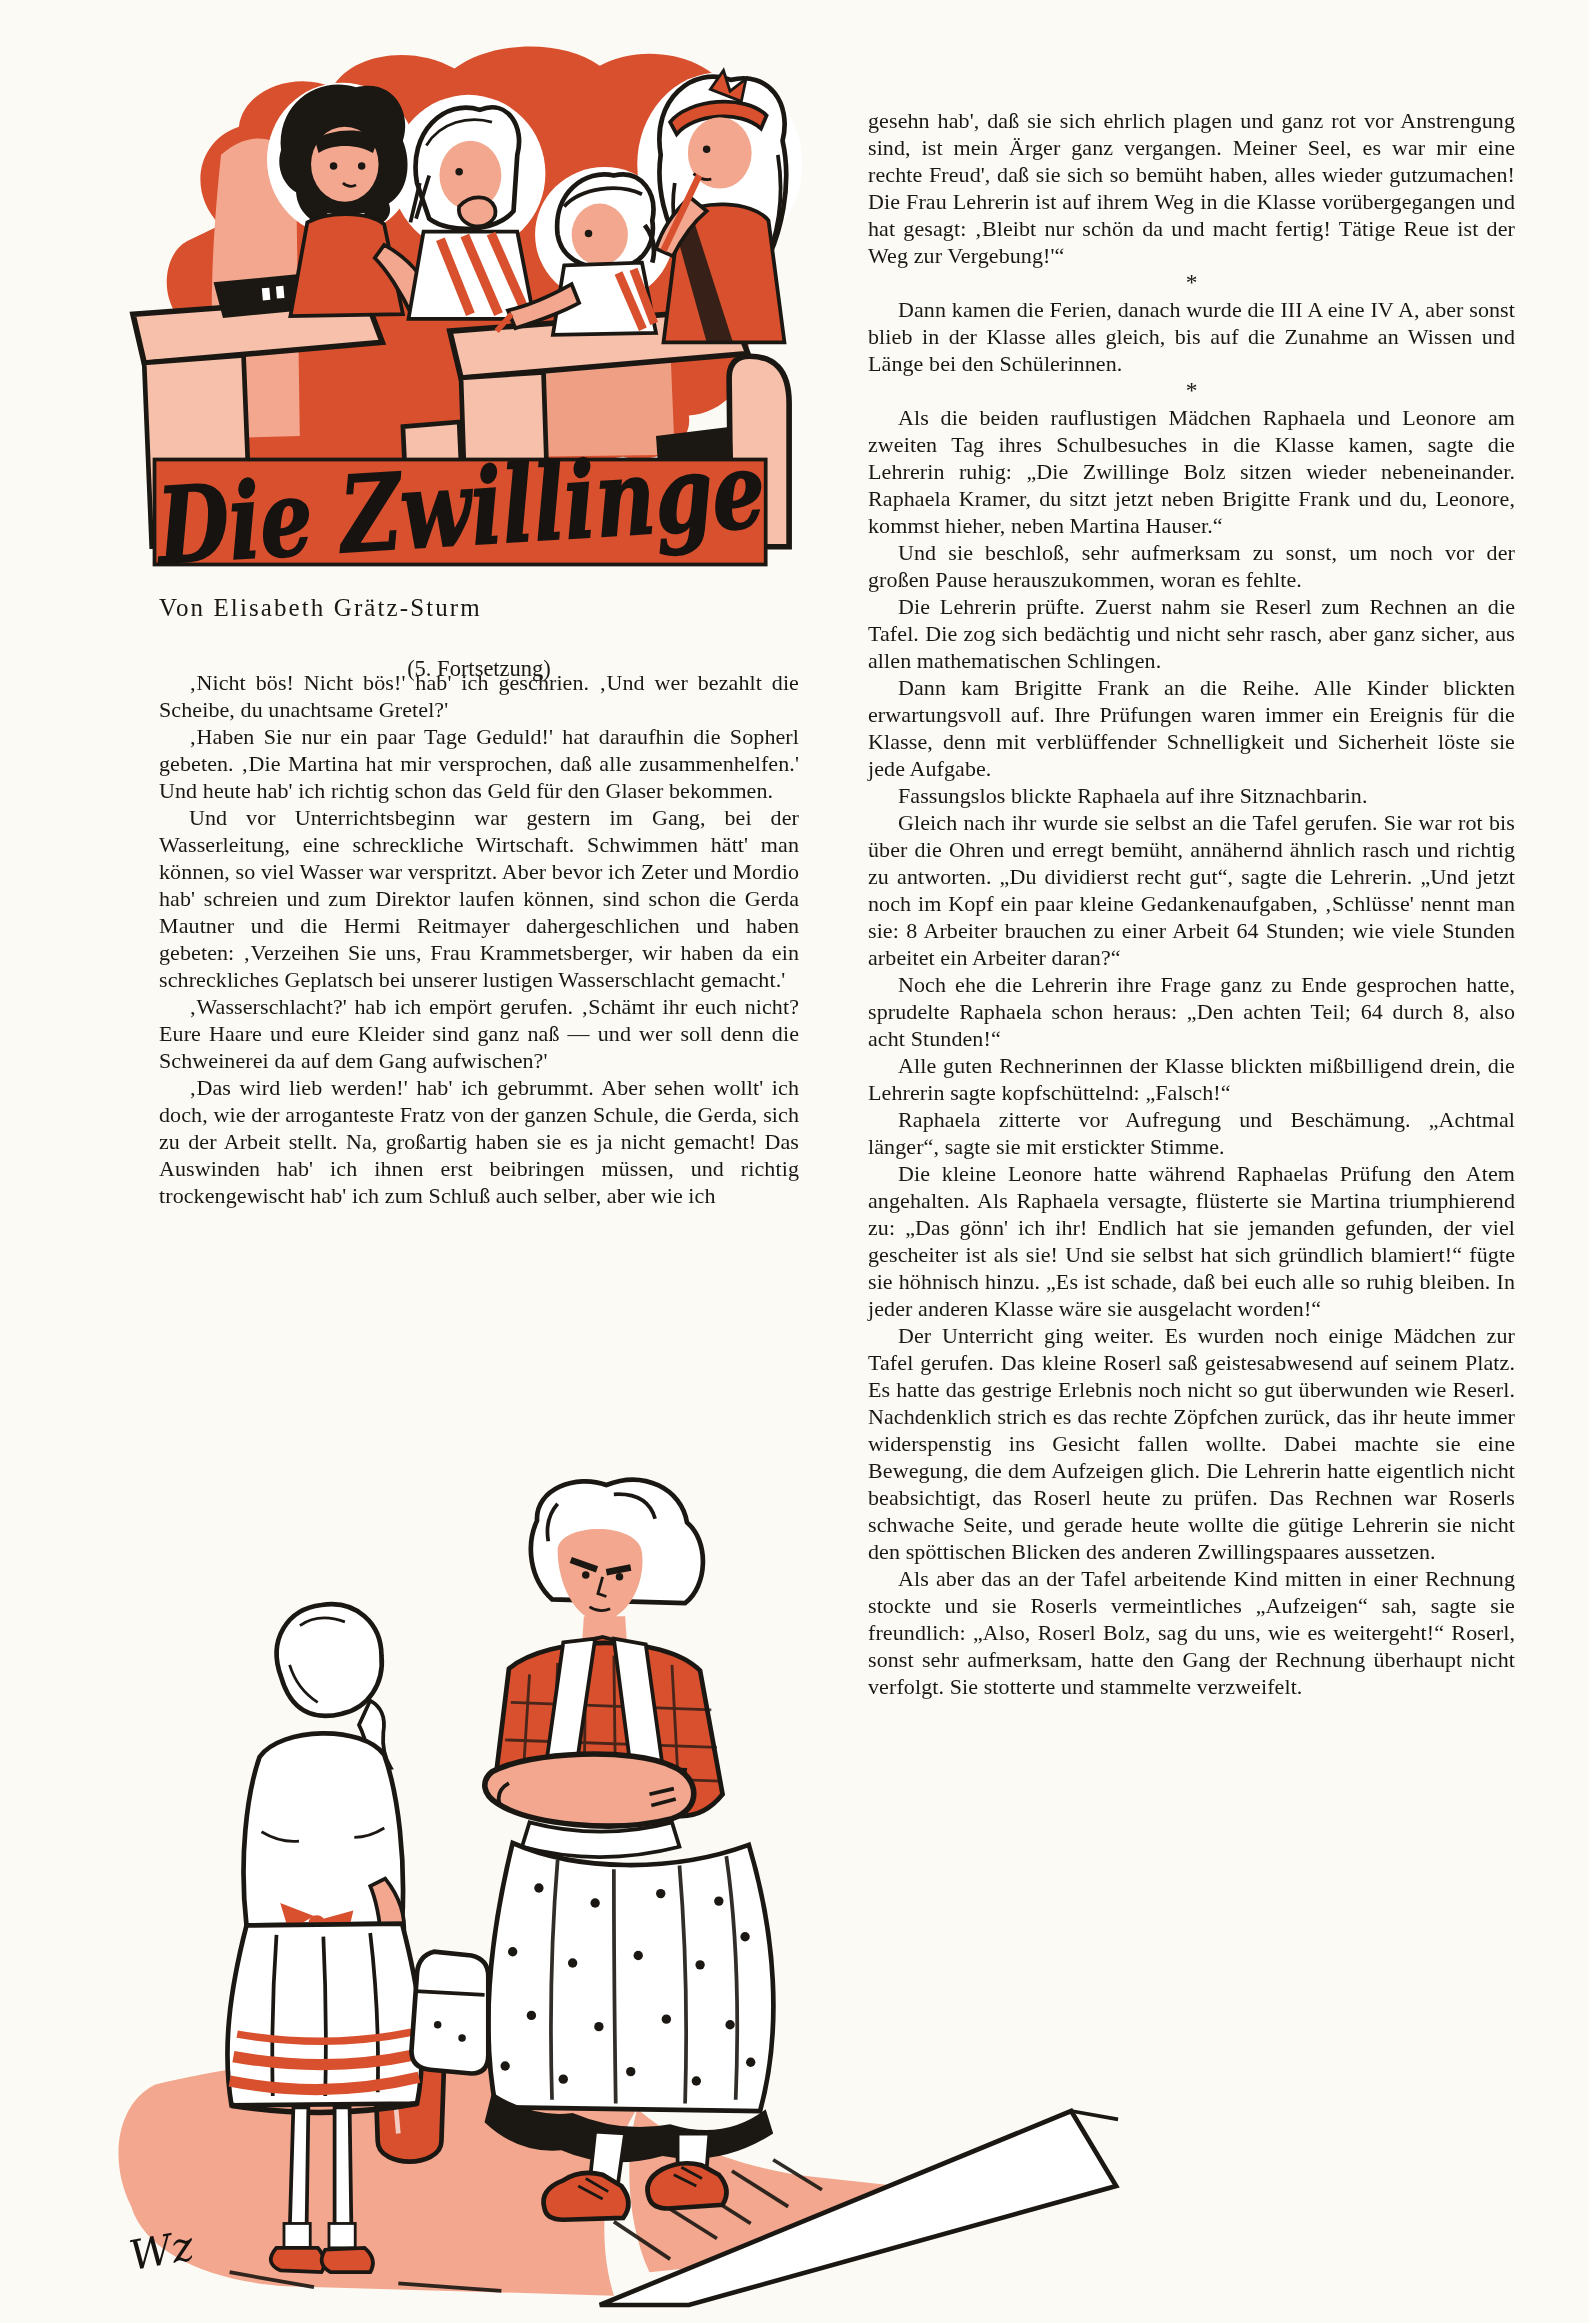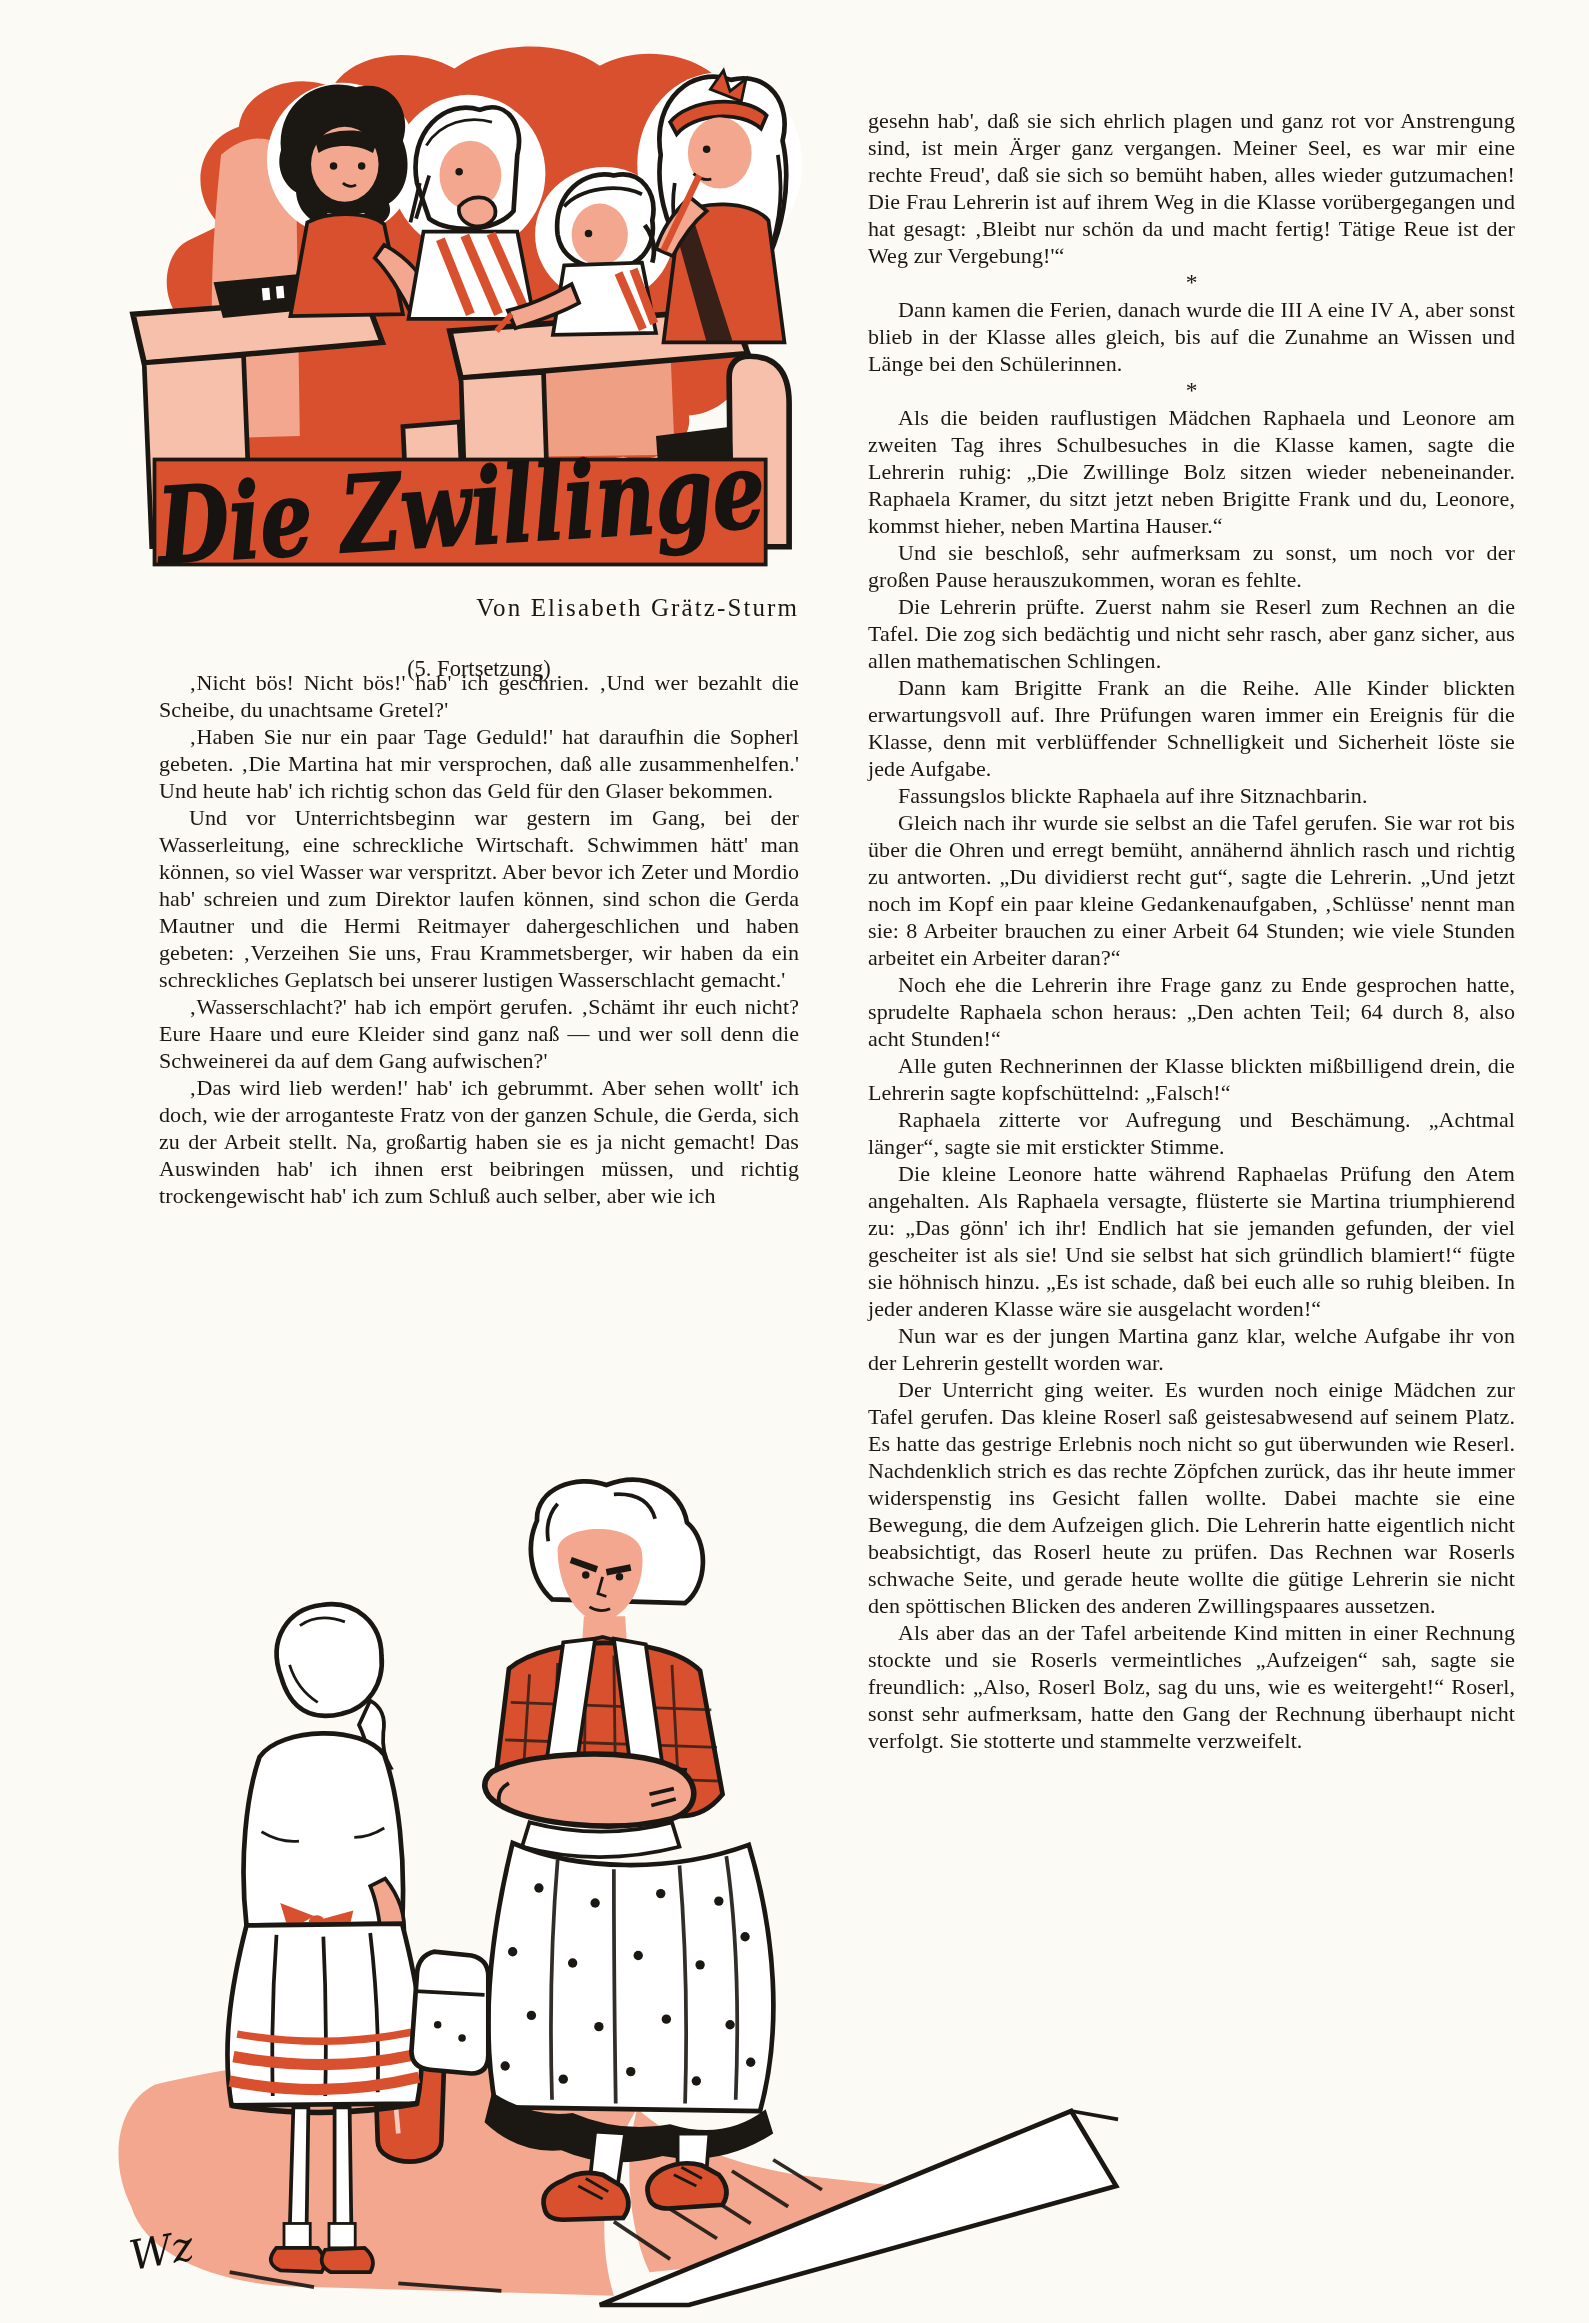--- a/index.html
+++ b/index.html
@@ -23,21 +23,21 @@
     hyphens:auto;-webkit-hyphens:auto;
   }
   .textcol p{margin:0;text-indent:30px;}
   .textcol p.noindent{text-indent:0;}
   .sep{
     text-indent:0;text-align:center;font-size:23.4px;line-height:27px;
     letter-spacing:0;
   }
   .byline{
     position:absolute;left:159px;top:594px;width:640px;
-    text-align:right;font-size:25px;letter-spacing:2.1px;
+    text-align:left;font-size:25px;letter-spacing:2.1px;
   }
   .fortsetzung{
     position:absolute;left:159px;top:656px;width:640px;
     text-align:center;font-size:22.5px;
   }
   svg{display:block;}
   .f-accent{fill:var(--accent);}
   .f-salmon{fill:var(--salmon);}
   .f-salmon2{fill:var(--salmon-light);}
   .f-ink{fill:var(--ink);}
@@ -162,21 +162,20 @@
     <p>Als die beiden rauflustigen Mädchen Raphaela und Leonore am zweiten Tag ihres Schulbesuches in die Klasse kamen, sagte die Lehrerin ruhig: „Die Zwillinge Bolz sitzen wieder nebeneinander. Raphaela Kramer, du sitzt jetzt neben Brigitte Frank und du, Leonore, kommst hieher, neben Martina Hauser.“</p>
     <p>Und sie beschloß, sehr aufmerksam zu sonst, um noch vor der großen Pause herauszukommen, woran es fehlte.</p>
     <p>Die Lehrerin prüfte. Zuerst nahm sie Reserl zum Rechnen an die Tafel. Die zog sich bedächtig und nicht sehr rasch, aber ganz sicher, aus allen mathematischen Schlingen.</p>
     <p>Dann kam Brigitte Frank an die Reihe. Alle Kinder blickten erwartungsvoll auf. Ihre Prüfungen waren immer ein Ereignis für die Klasse, denn mit verblüffender Schnelligkeit und Sicherheit löste sie jede Aufgabe.</p>
     <p>Fassungslos blickte Raphaela auf ihre Sitznachbarin.</p>
     <p>Gleich nach ihr wurde sie selbst an die Tafel gerufen. Sie war rot bis über die Ohren und erregt bemüht, annähernd ähnlich rasch und richtig zu antworten. „Du dividierst recht gut“, sagte die Lehrerin. „Und jetzt noch im Kopf ein paar kleine Gedankenaufgaben, ‚Schlüsse' nennt man sie: 8 Arbeiter brauchen zu einer Arbeit 64 Stunden; wie viele Stunden arbeitet ein Arbeiter daran?“</p>
     <p>Noch ehe die Lehrerin ihre Frage ganz zu Ende gesprochen hatte, sprudelte Raphaela schon heraus: „Den achten Teil; 64 durch 8, also acht Stunden!“</p>
     <p>Alle guten Rechnerinnen der Klasse blickten mißbilligend drein, die Lehrerin sagte kopfschüttelnd: „Falsch!“</p>
     <p>Raphaela zitterte vor Aufregung und Beschämung. „Achtmal länger“, sagte sie mit erstickter Stimme.</p>
     <p>Die kleine Leonore hatte während Raphaelas Prüfung den Atem angehalten. Als Raphaela versagte, flüsterte sie Martina triumphierend zu: „Das gönn' ich ihr! Endlich hat sie jemanden gefunden, der viel gescheiter ist als sie! Und sie selbst hat sich gründlich blamiert!“ fügte sie höhnisch hinzu. „Es ist schade, daß bei euch alle so ruhig bleiben. In jeder anderen Klasse wäre sie ausgelacht worden!“</p>
-    <p>Nun war es der jungen Martina ganz klar, welche Aufgabe ihr von der Lehrerin gestellt worden war.</p>
     <p>Der Unterricht ging weiter. Es wurden noch einige Mädchen zur Tafel gerufen. Das kleine Roserl saß geistesabwesend auf seinem Platz. Es hatte das gestrige Erlebnis noch nicht so gut überwunden wie Reserl. Nachdenklich strich es das rechte Zöpfchen zurück, das ihr heute immer widerspenstig ins Gesicht fallen wollte. Dabei machte sie eine Bewegung, die dem Aufzeigen glich. Die Lehrerin hatte eigentlich nicht beabsichtigt, das Roserl heute zu prüfen. Das Rechnen war Roserls schwache Seite, und gerade heute wollte die gütige Lehrerin sie nicht den spöttischen Blicken des anderen Zwillingspaares aussetzen.</p>
     <p>Als aber das an der Tafel arbeitende Kind mitten in einer Rechnung stockte und sie Roserls vermeintliches „Aufzeigen“ sah, sagte sie freundlich: „Also, Roserl Bolz, sag du uns, wie es weitergeht!“ Roserl, sonst sehr aufmerksam, hatte den Gang der Rechnung überhaupt nicht verfolgt. Sie stotterte und stammelte verzweifelt.</p>
   </div>
 
   <svg class="illus" style="left:89px;top:1485px;" width="1031" height="820" viewBox="0 0 1100 875">
 
     <g>
       <path class="f-salmon" d="M70,640 C30,660 20,720 45,770 C60,820 130,850 210,855
         L560,865 C540,800 550,720 585,665 C545,630 520,590 505,555 L430,560
         C350,600 170,615 70,640 Z"></path>

